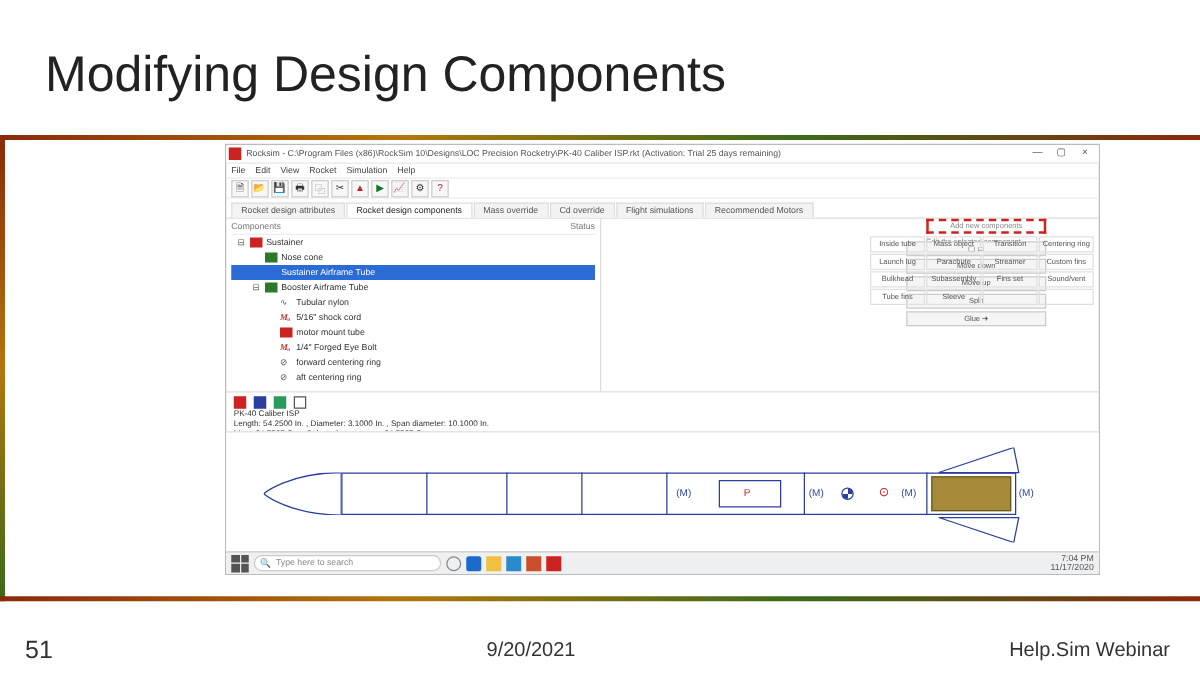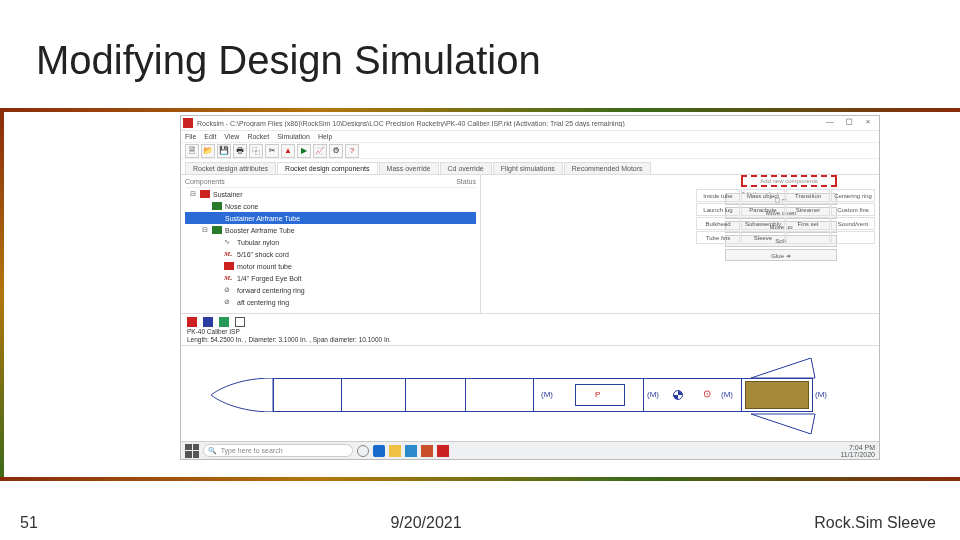--- a/index.html
+++ b/index.html
@@ -7,21 +7,21 @@
 
   .slide { position: relative; width: 960px; height: 540px; }
   .title { position: absolute; left: 36px; top: 38px; font-size: 40px; font-weight: 400; color: #222; }
 
   .accent-bar { position: absolute; left: 0; width: 960px; height: 4px; background: linear-gradient(90deg, #8a2a0a, #b3760e, #3a6a1a, #8a2a0a); }
   .accent-top { top: 108px; }
   .accent-bottom { top: 477px; }
   .accent-left { position:absolute; left:0; top:108px; width:4px; height:373px; background: linear-gradient(180deg,#8a2a0a,#b3760e,#3a6a1a); }
 
   .footer { position:absolute; bottom:8px; left:0; width:960px; display:flex; justify-content:space-between; align-items:center; padding:0 24px 0 20px; font-size:16px; color:#333; }
-  .page-num { font-size:16px; }
+  .page-num { font-size:20px; }
 
   
   .app { position:absolute; left:180px; top:115px; width:700px; height:345px; border:1px solid #bbb; background:#fff; font-family: "Segoe UI", Tahoma, sans-serif; font-size:8px; color:#333; }
 
   .titlebar { height:15px; display:flex; align-items:center; padding:0 2px; background:#fff; border-bottom:1px solid #e8e8e8; }
   .tb-icon { width:10px; height:10px; background:#c22; margin-right:4px; }
   .tb-title { flex:1; font-size:7px; color:#555; white-space:nowrap; overflow:hidden; }
   .win-btn { width:18px; height:12px; margin-left:1px; text-align:center; font-size:8px; color:#555; }
 
   .menubar { height:12px; display:flex; gap:8px; padding:0 4px; font-size:7px; color:#444; align-items:center; border-bottom:1px solid #eee; }
@@ -75,21 +75,21 @@
   .start { width:14px;height:14px; display:grid; grid-template-columns:1fr 1fr; grid-template-rows:1fr 1fr; gap:1px; }
   .start div { background:#555; }
   .search-pill { flex:0 0 150px; height:13px; border:1px solid #ccc; border-radius:7px; display:flex; align-items:center; gap:4px; padding:0 4px; font-size:7px; color:#888; background:#fff; }
   .tray { margin-left:auto; font-size:7px; color:#555; text-align:right; line-height:1; }
   .tsk-ic { width:12px; height:12px; }
 </style>
 </head>
 <body>
 
 <div class="slide">
-  <h1 class="title">Modifying Design Simulation</h1>
+  <h1 class="title">Modifying Design Components</h1>
   <div class="accent-bar accent-top"></div>
   <div class="accent-left"></div>
 
   <div class="app">
 
     <div class="titlebar">
       <div class="tb-icon"></div>
       <div class="tb-title">Rocksim - C:\Program Files (x86)\RockSim 10\Designs\LOC Precision Rocketry\PK-40 Caliber ISP.rkt  (Activation: Trial 25 days remaining)</div>
       <div class="win-btn">—</div>
       <div class="win-btn">▢</div>
@@ -290,15 +290,15 @@
         <div>7:04 PM</div>
         <div>11/17/2020</div>
       </div>
     </div>
   </div>
 
   <div class="accent-bar accent-bottom"></div>
   <div class="footer">
     <span class="page-num">51</span>
     <span>9/20/2021</span>
-    <span>Rock.Sim Sleeve</span>
+    <span>Help.Sim Webinar</span>
   </div>
 </div>
 
 </body></html>

